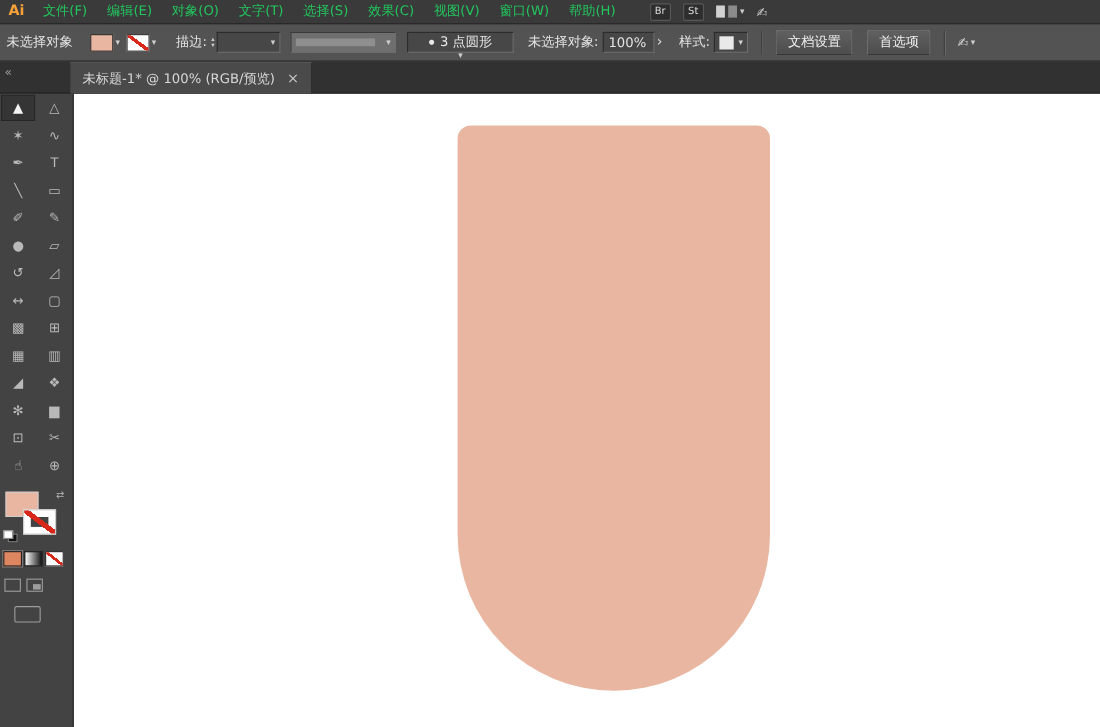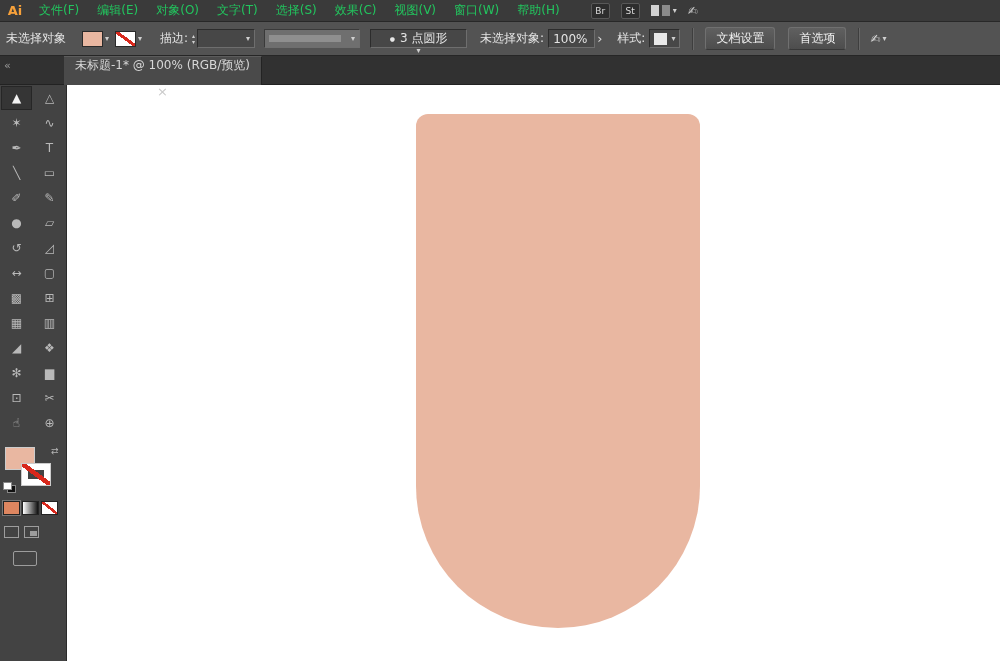--- a/index.html
+++ b/index.html
@@ -47,21 +47,21 @@
     border-radius:3px;padding:2px 10px;font-size:12px;color:#f0f0f0;white-space:nowrap;}
   .vsep{width:1px;height:22px;background:#3e3e3e;border-right:1px solid #676767;}
   .expander{color:#dcdcdc;font-size:13px;padding:0 2px;}
 
   
   .tab-bar{position:absolute;left:0;top:56px;width:1000px;height:29px;background:#313131;
     border-bottom:1px solid #222222;box-sizing:border-box;z-index:8;}
   .collapse{position:absolute;left:4px;top:3px;color:#9c9c9c;font-size:11px;}
   .doc-tab{position:absolute;left:64px;top:0;height:29px;background:#4a4a4a;display:flex;align-items:center;
     padding:0 11px;font-size:12px;color:#d7d7d7;border-right:1px solid #232323;border-top:1px solid #5c5c5c;
-    box-sizing:border-box;gap:11px;white-space:nowrap;flex-direction:column;}
+    box-sizing:border-box;gap:11px;white-space:nowrap;}
   .tab-close{color:#c9c9c9;font-size:13px;line-height:1;}
 
   
   .toolbar{position:absolute;left:0;top:85px;width:67px;height:576px;background:#434343;
     border-right:1px solid #2b2b2b;box-sizing:border-box;z-index:7;}
   .tools-grid{display:grid;grid-template-columns:33px 33px;grid-auto-rows:25px;justify-items:center;align-items:center;}
   .tool{width:31px;height:24px;display:flex;align-items:center;justify-content:center;color:#b9b9b9;font-size:12px;}
   .tool.active{background:#353535;color:#f3f3f3;box-shadow:inset 0 0 0 1px #262626;}
   .glyph{line-height:1;}
 

